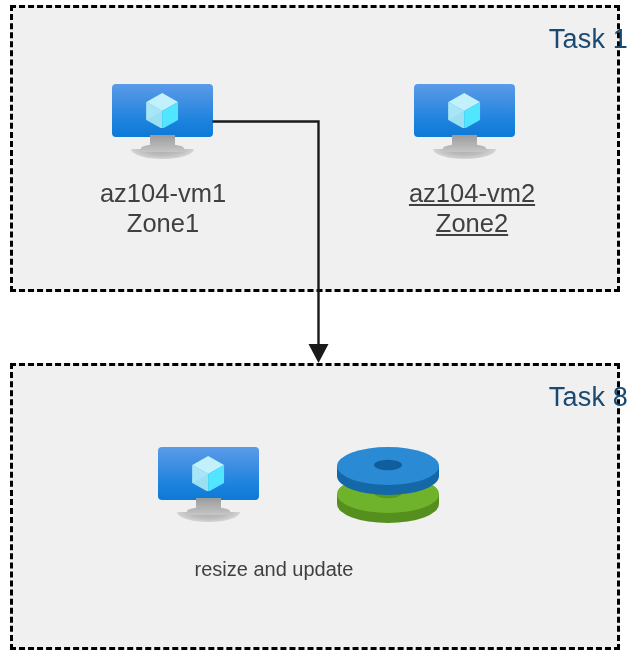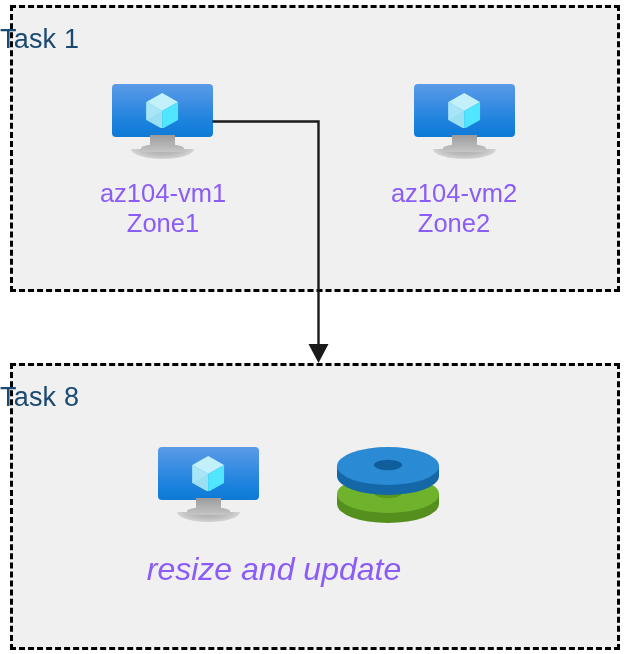--- a/index.html
+++ b/index.html
@@ -27,42 +27,42 @@
     background: #f0f0f0;
     border: 3px dashed #000000;
   }
   #task1-box { left: 10px; top: 5px;   width: 610px; height: 287px; }
   #task2-box { left: 10px; top: 363px; width: 610px; height: 287px; }
 
   
   .task-title {
     position: absolute;
     width: 100%;
-    text-align: left;
+    text-align: right;
     color: #1a4971;
     font-size: 27px;
     line-height: 1;
     letter-spacing: 0.2px;
     white-space: nowrap;
   }
   #task1-title { top: 26px; }
   #task2-title { top: 384px; }
 
   
   .node-label {
     position: absolute;
     text-align: center;
-    color: #8b5cf6;
+    color: #404040;
     font-size: 25.5px;
     line-height: 30px;
     white-space: pre-line;
   }
   #vm1-label { left: 53px;  top: 178px; width: 220px; }
-  #vm2-label { left: 344px; top: 178px; width: 220px; }
-  #resize-label { left: 124px; top: 554px; width: 300px; font-size: 32px; font-style: italic; }
+  #vm2-label { left: 362px; top: 178px; width: 220px; text-decoration: underline; }
+  #resize-label { left: 124px; top: 554px; width: 300px; font-size: 20px; }
 
   
   .vm-icon { position: absolute; }
   .vm-icon .screen {
     position: absolute;
     left: 0; top: 0;
     width: 100%;
     height: 68.5%;
     border-radius: 4px;
     background: linear-gradient(180deg, #5b9be8 0%, #3f8fe3 32%, #1b82dd 72%, #0d7ad6 100%);

